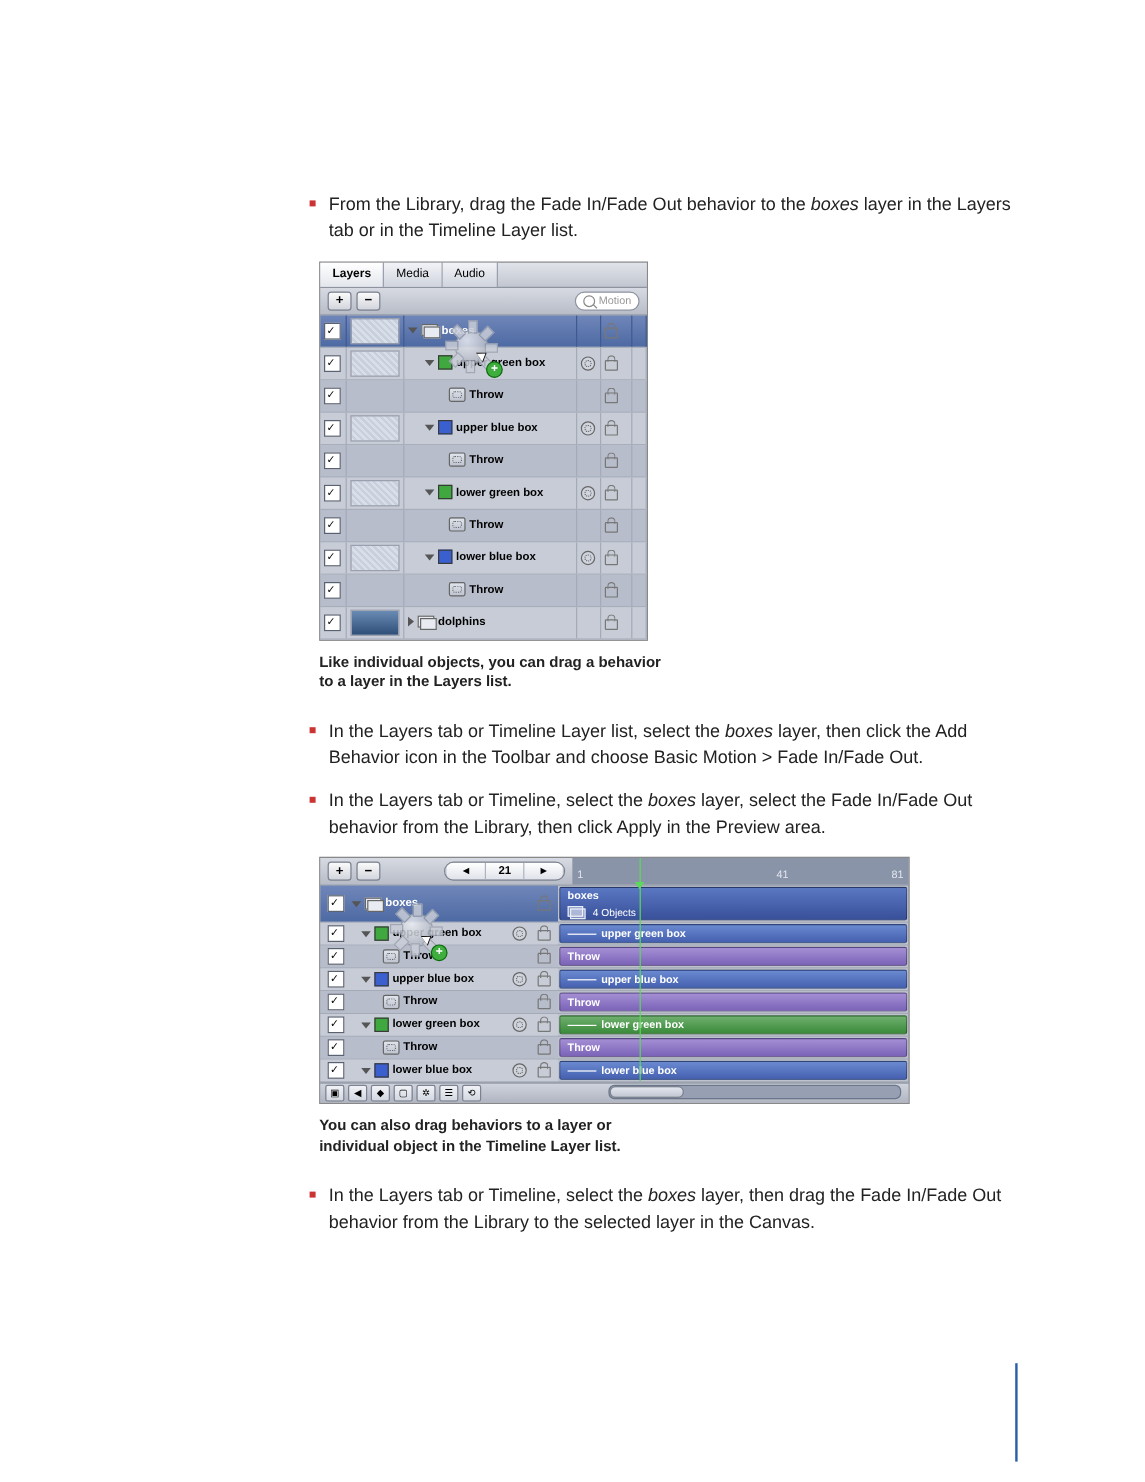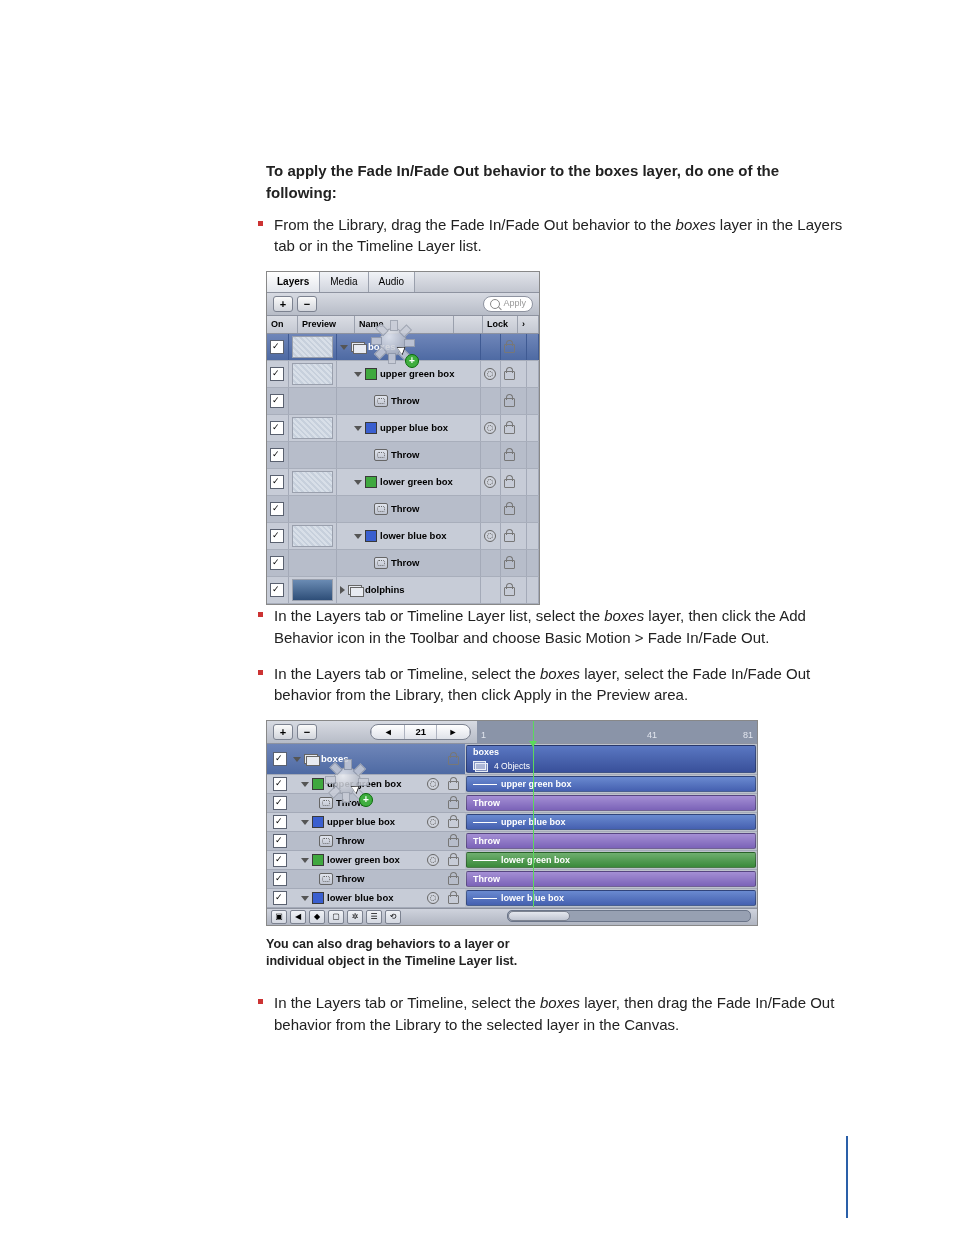--- a/index.html
+++ b/index.html
@@ -95,51 +95,42 @@
   .scroll{position:absolute;left:240px;right:6px;height:10px;bottom:3px;background:#97a0b2;border:1px solid #6b7589;border-radius:5px}
   .scroll .th{position:absolute;left:0;width:60px;top:0;bottom:0;background:linear-gradient(#e4e7ee,#c1c6d2);border-radius:5px;border:1px solid #7c8290}
   .play{position:absolute;top:0;bottom:18px;width:1px;background:#5bd95b;left:266px}
   .play:before{content:"";position:absolute;top:20px;left:-4px;width:0;height:0;border-left:4px solid transparent;border-right:4px solid transparent;border-top:6px solid #5bd95b}
 </style>
 </head>
 <body>
 
 <div class="page">
 
-  <p class="heading">To apply the Fade In/Fade Out behavior to the boxes layer, do one of the following:</p>
 
   <ul class="bullets">
     <li>
         <span class="txt">
       <span>From the Library, drag the Fade In/Fade Out behavior to the </span><em class="it">boxes</em><span> layer in the Layers tab or in the Timeline Layer list.</span>
     </span>
       </li>
   </ul>
 
   <div class="ss1" style="position:relative">
     <div class="tabs">
       <div class="tab active">Layers</div>
       <div class="tab">Media</div>
       <div class="tab">Audio</div>
     </div>
     <div class="toolbar">
       <div class="btn">+</div>
       <div class="btn">−</div>
       <div class="search">
           <span class="mag"></span>
-          <span>Apply</span>
-        </div>
-    </div>
-    <div class="hdr">
-      <div class="c-on">On</div>
-      <div class="c-prev">Preview</div>
-      <div class="c-name">Name</div>
-      <div class="c-gear"></div>
-      <div class="c-lock">Lock</div>
-      <div class="c-exp">›</div>
+          <span>Motion</span>
+        </div>
     </div>
 
     <div class="row sel">
       <div class="c-on">
           <span class="chk"></span>
         </div>
       <div class="c-prev">
           <span class="thumb"></span>
         </div>
       <div class="c-name">
@@ -340,20 +331,21 @@
         <div class="tooth" style="transform:rotate(135deg)"></div>
       <div class="tooth" style="transform:rotate(180deg)"></div>
         <div class="tooth" style="transform:rotate(225deg)"></div>
       <div class="tooth" style="transform:rotate(270deg)"></div>
         <div class="tooth" style="transform:rotate(315deg)"></div>
     </div>
     <span class="cursor" style="left:132px;top:72px"></span>
     <span class="plus" style="left:138px;top:82px">+</span>
   </div>
 
+  <p class="caption">Like individual objects, you can drag a behavior to a layer in the Layers list.</p>
 
   <ul class="bullets">
     <li>
         <span class="txt">
       <span>In the Layers tab or Timeline Layer list, select the </span><em class="it">boxes</em><span> layer, then click the Add Behavior icon in the Toolbar and choose Basic Motion &gt; Fade In/Fade Out.</span>
     </span>
       </li>
     <li>
         <span class="txt">
       <span>In the Layers tab or Timeline, select the </span><em class="it">boxes</em><span> layer, select the Fade In/Fade Out behavior from the Library, then click Apply in the Preview area.</span>

